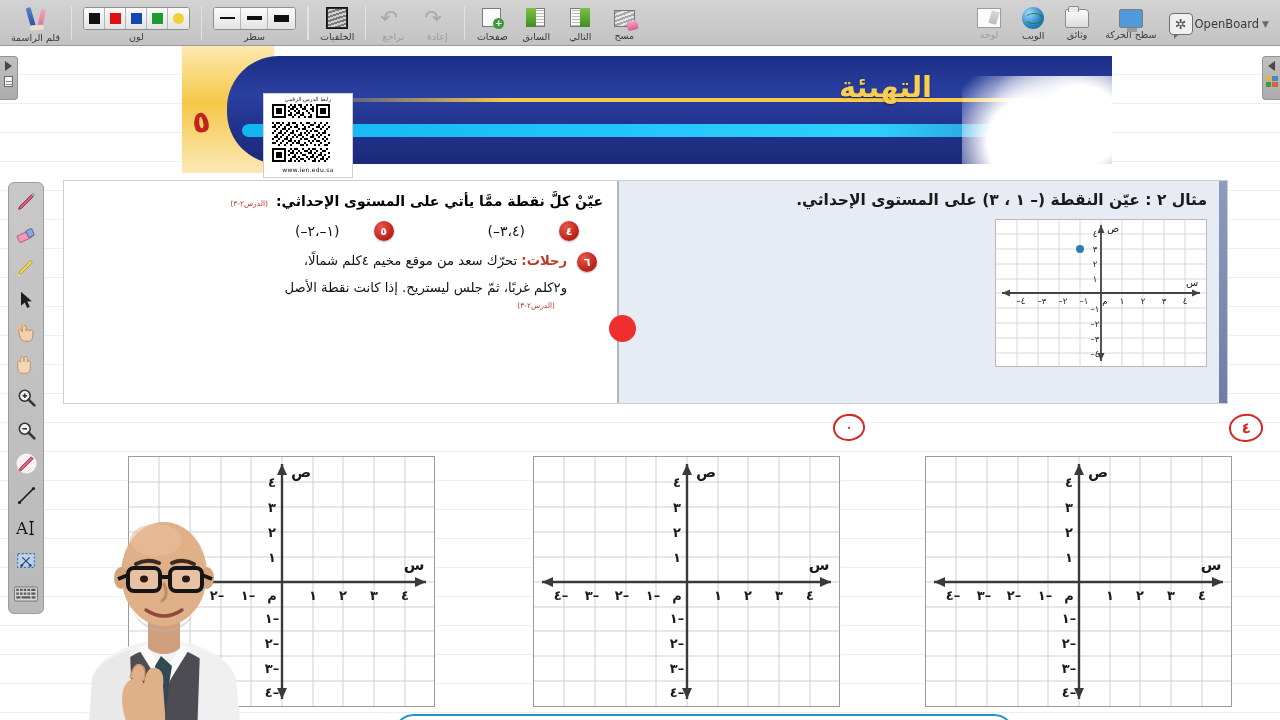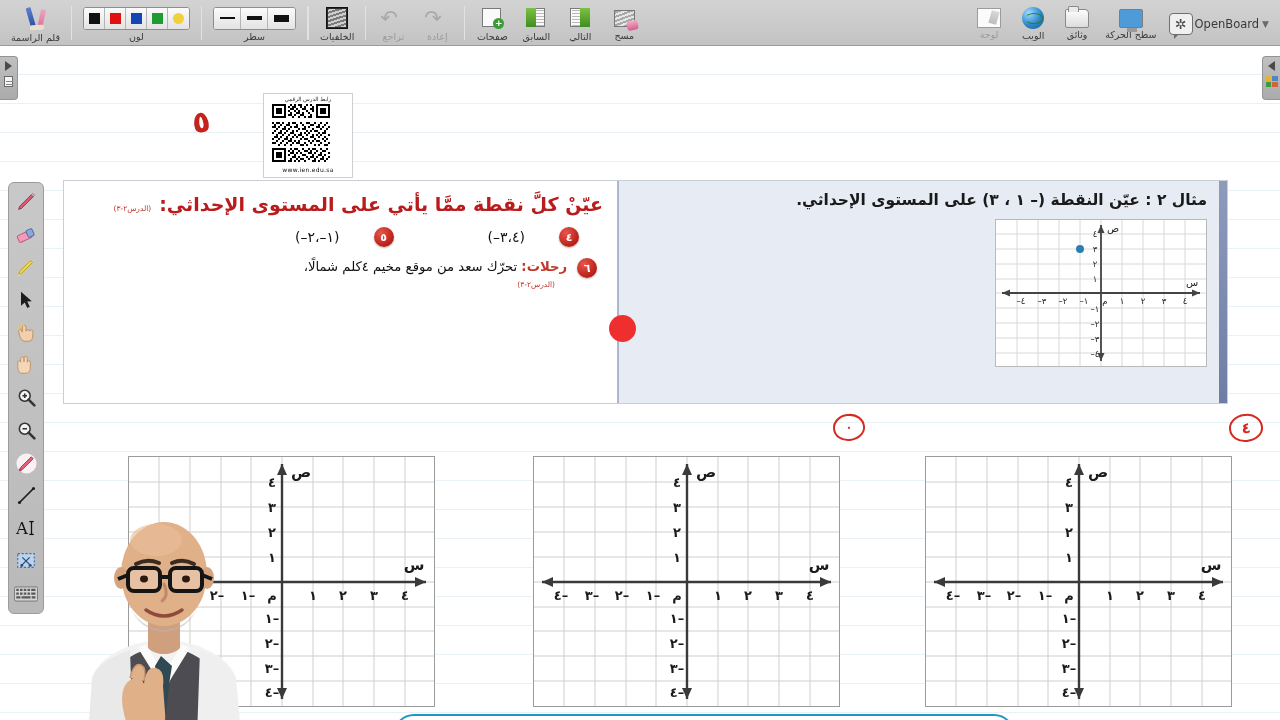--- a/index.html
+++ b/index.html
@@ -160,21 +160,21 @@
           background:#fff; border:1px solid #c8cdd6; display:flex; }
   .card .stripe-l { width: 8px; background: linear-gradient(#8f9bbc,#6f7da6); }
   .ex-left { width: 600px; background:#e7ebf3; position:relative; padding: 10px 12px 0 10px; direction: rtl; }
   .ex-right { flex: 1; background:#ffffff; position:relative; padding: 12px 14px 0 10px; direction: rtl;
               border-right: 2px solid #aeb6c9; }
   .ex-title { font-size: 15.5px; font-weight: bold; color:#1a1a1a; direction:rtl; text-align:right;
               margin-right: 0; }
   .ex-body { display:flex; margin-top: 8px; gap: 10px; }
   .ex-text { width: 215px; font-size: 11.5px; line-height: 19px; color:#2b2b2b; text-align: right; direction: rtl; }
 
-  .q-head { font-size: 19px; color:#b91c1c; text-align:right; direction:rtl; font-weight: 600; }
+  .q-head { font-size: 14px; color:#000000; text-align:right; direction:rtl; font-weight: 600; }
   .q-tag { font-size: 7.5px; color:#c0392b; direction:rtl; }
   .q-row { display:flex; align-items:center; justify-content: flex-start; gap: 10px; margin-top: 10px; direction: rtl; }
   .numbadge { width: 20px; height: 20px; border-radius: 50%; flex: none;
               background: radial-gradient(circle at 35% 30%, #e8564b, #b91f16 70%);
               color:#fff; font-size:11px; font-weight:bold; display:flex; align-items:center; justify-content:center;
               box-shadow: 0 1px 2px rgba(0,0,0,.3); }
   .q-coord { font-size:14px; color:#111; direction:rtl; }
   .q-para { font-size: 13.2px; line-height: 23px; color:#111; text-align: right; direction: rtl; margin-top: 4px; }
   .q-kw { color:#c0392b; font-weight:bold;text-align:right; }
   .bigdot { position:absolute; width: 27px; height: 27px; border-radius:50%; background:#ef2f2f; z-index: 25; }
@@ -341,20 +341,28 @@
             <span class="gear-g">✲</span>
           </div>
         <span class="ob-text">OpenBoard</span>
         <span class="ob-caret">▼</span>
       </div>
     </div>
   </div>
 
   <div class="page">
 
+    <div class="banner">
+      <div class="yellow-l"></div>
+      <div class="blue"></div>
+      <div class="goldline"></div>
+      <div class="cyanline"></div>
+      <div class="btitle">التهيئة</div>
+      <div class="cloud"></div>
+    </div>
 
     <div class="qrbox">
       <div class="qr-cap">رابط الدرس الرقمي</div>
       <svg class="qr-img" viewBox="0 0 29 29" shape-rendering="crispEdges">
         <rect width="29" height="29" fill="#fff"></rect>
         <g fill="#000">
           <rect x="0" y="0" width="7" height="7"></rect>
             <rect x="1" y="1" width="5" height="5" fill="#fff"></rect>
             <rect x="2" y="2" width="3" height="3"></rect>
           <rect x="22" y="0" width="7" height="7"></rect>
@@ -573,20 +581,21 @@
           <span class="q-coord">(١–،٢–)</span>
         </div>
 
         <div class="q-row" style="margin-top:8px;align-items:flex-start;padding-right:6px">
           <span class="numbadge" style="margin-top:3px">٦</span>
           <div style="flex:1">
             <div class="q-para" style="margin-top:0">
               <span class="q-kw">رحلات:</span>
               <span>تحرّك سعد من موقع مخيم ٤كلم شمالًا،</span>
             </div>
+            <div class="q-para">و٢كلم غربًا، ثمّ جلس ليستريح. إذا كانت نقطة الأصل</div>
             <div class="q-tag" style="margin-top:2px;padding-right:12px">(الدرس٢-٣)</div>
           </div>
         </div>
       </div>
 
       <div class="ex-left">
         <div class="ex-title">مثال ٢ : عيّن النقطة (– ١ ، ٣) على المستوى الإحداثي.</div>
         <div class="ex-body">
           <div style="width:212px;height:148px;background:#fff;border:1px solid #b9b9b9;margin-top:2px">
             <svg class="gsvg" width="210" height="146" viewBox="0 0 210 146">

